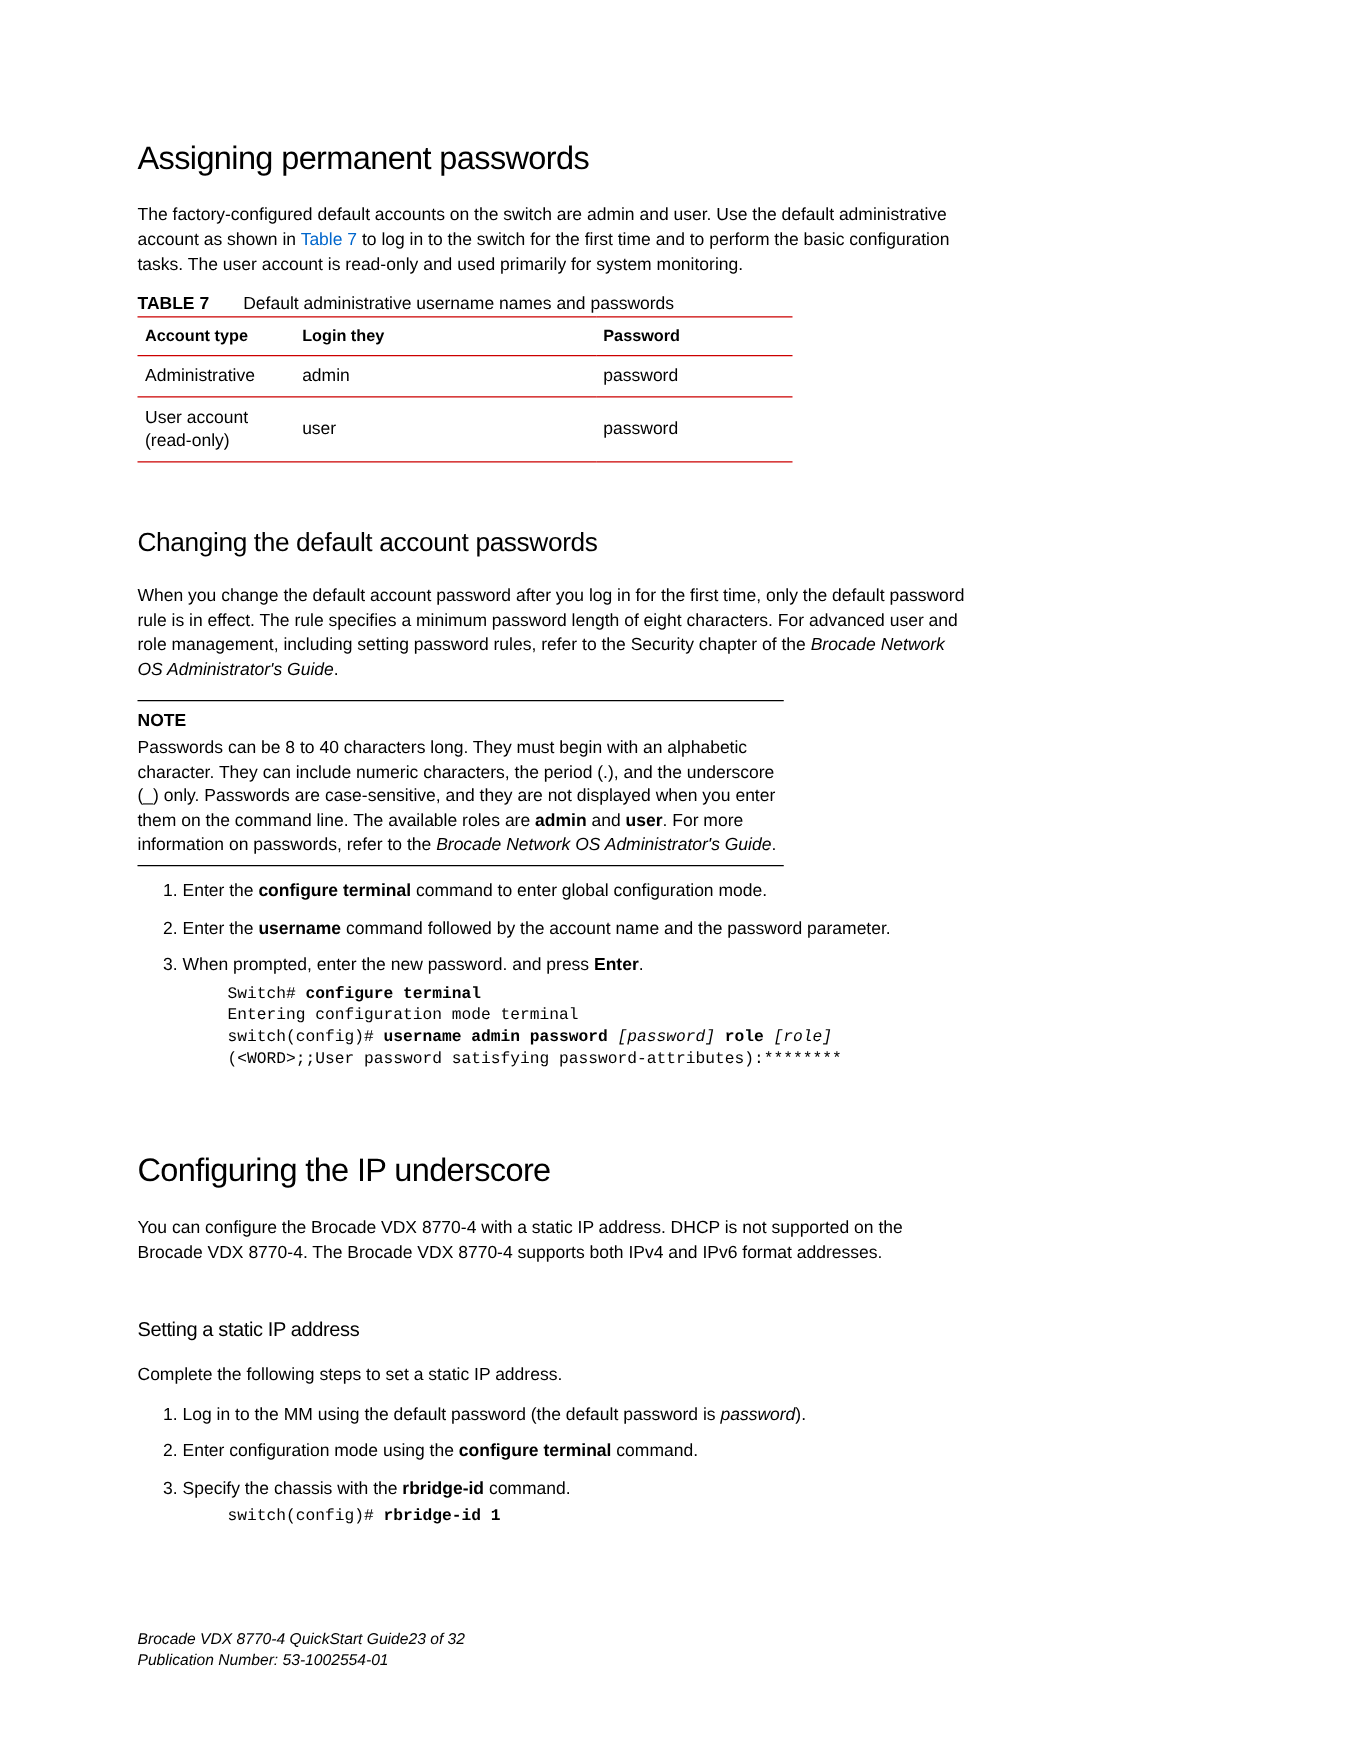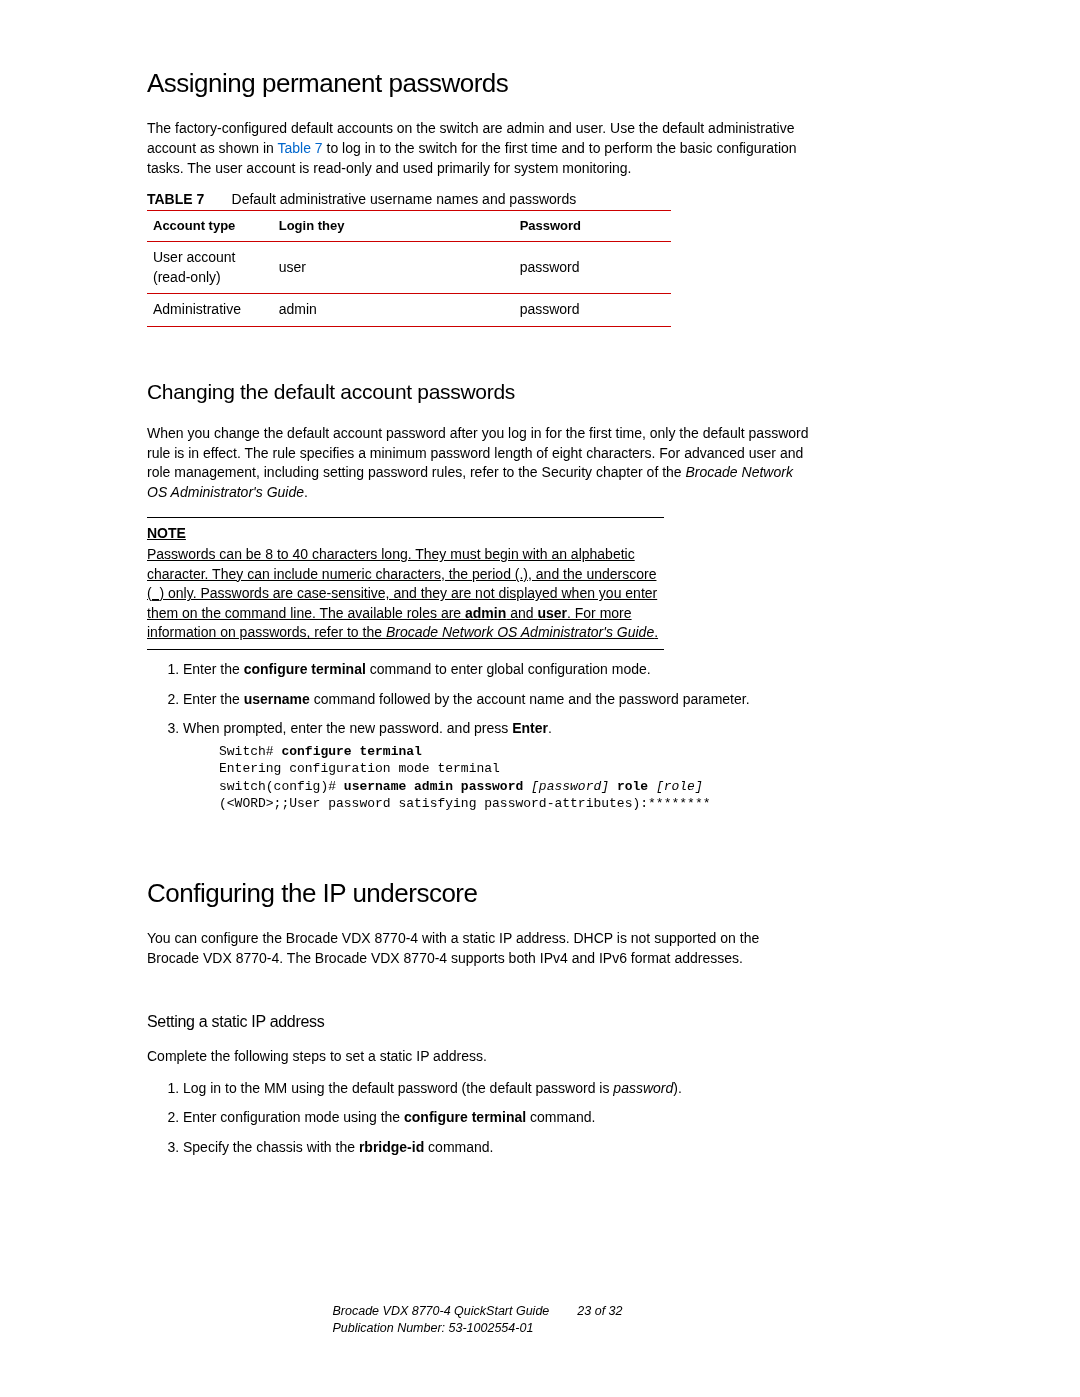--- a/index.html
+++ b/index.html
@@ -9,23 +9,22 @@
     line-height: 1.4;
     color: #000;
     margin: 0;
     padding: 0;
     background: #fff;
   }
   .page {
     width: 883px;
     height: 1397px;
     box-sizing: border-box;
-    padding: 65px 110px 50px 110px;
+    padding: 108px 110px 50px 110px;
     position: relative;
-    margin-left: 37px;
   }
   h1 {
     font-family: Arial, Helvetica, sans-serif;
     font-size: 26px;
     font-weight: normal;
     letter-spacing: -0.5px;
     margin: 0 0 18px 0;
   }
   h2 {
     font-family: Arial, Helvetica, sans-serif;
@@ -61,21 +60,20 @@
   table.data td {
     border-bottom: 1px solid #cc0000;
     padding: 6px 6px;
   }
   .note-box {
     border-top: 1.5px solid #000;
     border-bottom: 1.5px solid #000;
     width: 78%;
     padding: 6px 0;
     margin: 14px 0 10px 0;
-    text-decoration: underline;
   }
   .note-label { font-weight: bold; font-size: 14px; }
   .note-body { margin-top: 2px; }
   ol.steps {
     margin: 10px 0 12px 0;
     padding-left: 36px;
   }
   ol.steps li { margin-bottom: 10px; }
   pre.code {
     font-family: "Courier New", Courier, monospace;
@@ -87,22 +85,21 @@
   pre.code .b { font-weight: bold; }
   pre.code .i { font-style: italic; text-align: center; }
   .footer {
     position: absolute;
     left: 110px;
     right: 112px;
     bottom: 60px;
     font-style: italic;
     font-size: 12.5px;
     display: flex;
-    justify-content: center;
-    gap: 28px;
+    justify-content: flex-start;
   }
   .footer .left { line-height: 1.35; }
   .section-gap { height: 50px; }
   .mid-gap { height: 30px; }
 </style>
 </head>
 <body>
 
 <div class="page">
 
@@ -121,27 +118,27 @@
     <table class="data">
       <thead>
         <tr>
           <th style="width:24%">Account type</th>
           <th style="width:46%">Login they</th>
           <th>Password</th>
         </tr>
       </thead>
       <tbody>
         <tr>
-          <td>User account (read-only)</td>
-          <td>user</td>
+          <td>Administrative</td>
+          <td>admin</td>
           <td>password</td>
         </tr>
         <tr>
-          <td>Administrative</td>
-          <td>admin</td>
+          <td>User account (read-only)</td>
+          <td>user</td>
           <td>password</td>
         </tr>
       </tbody>
     </table>
   </div>
 
   <div class="section-gap"></div>
 
   <h2>Changing the default account passwords</h2>
 
@@ -186,20 +183,21 @@
 
   <ol class="steps">
     <li>
       <span>Log in to the MM using the default password (the default password is </span><i>password</i><span>).</span>
     </li>
     <li>
       <span>Enter configuration mode using the </span><b>configure terminal</b><span> command.</span>
     </li>
     <li>
       <span>Specify the chassis with the </span><b>rbridge-id</b><span> command.</span>
+<pre class="code"><span><span>switch(config)# </span><span class="b">rbridge-id 1</span></span></pre>
     </li>
   </ol>
 
   <div class="footer">
     <div class="left">
       <div>Brocade VDX 8770-4 QuickStart Guide</div>
       <div>Publication Number: 53-1002554-01</div>
     </div>
     <div>23 of 32</div>
   </div>

